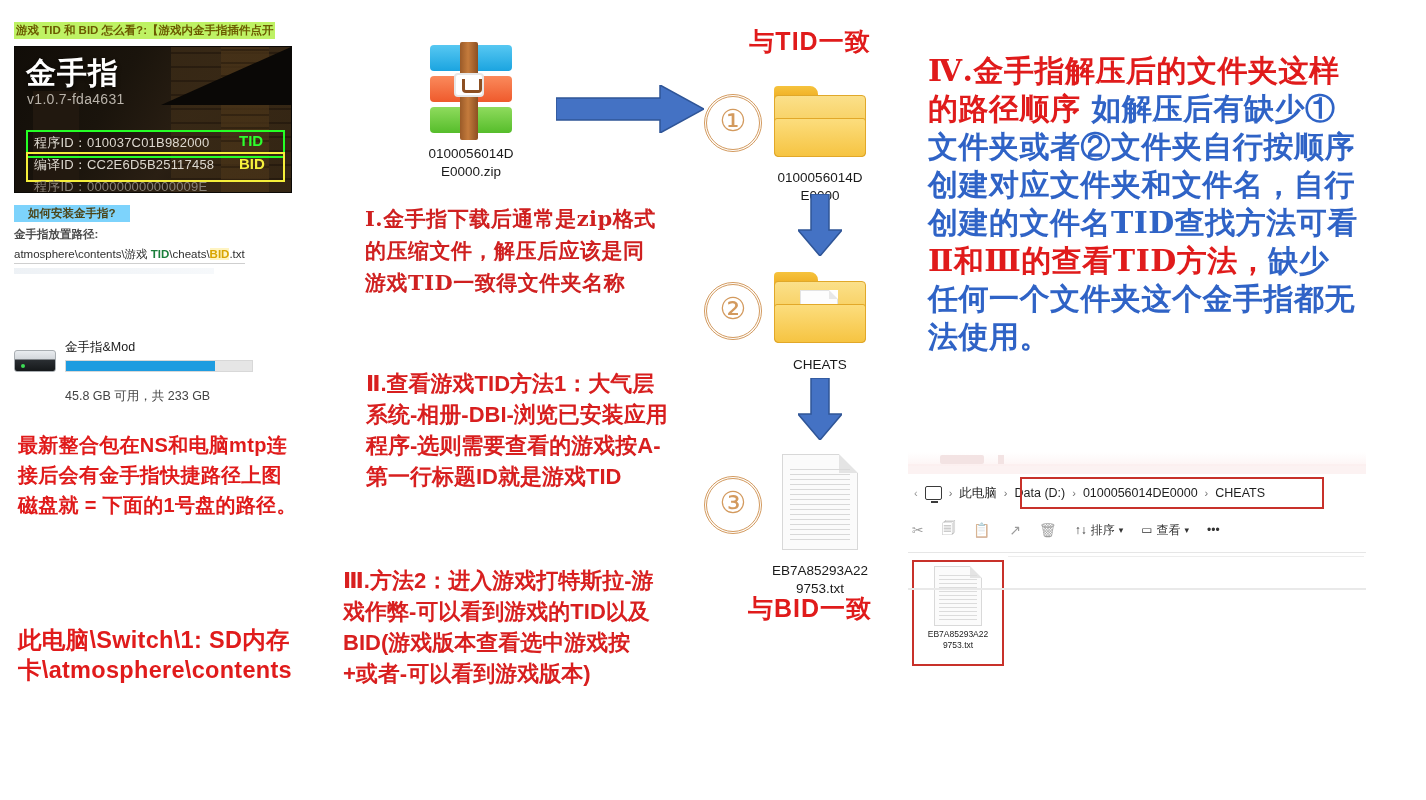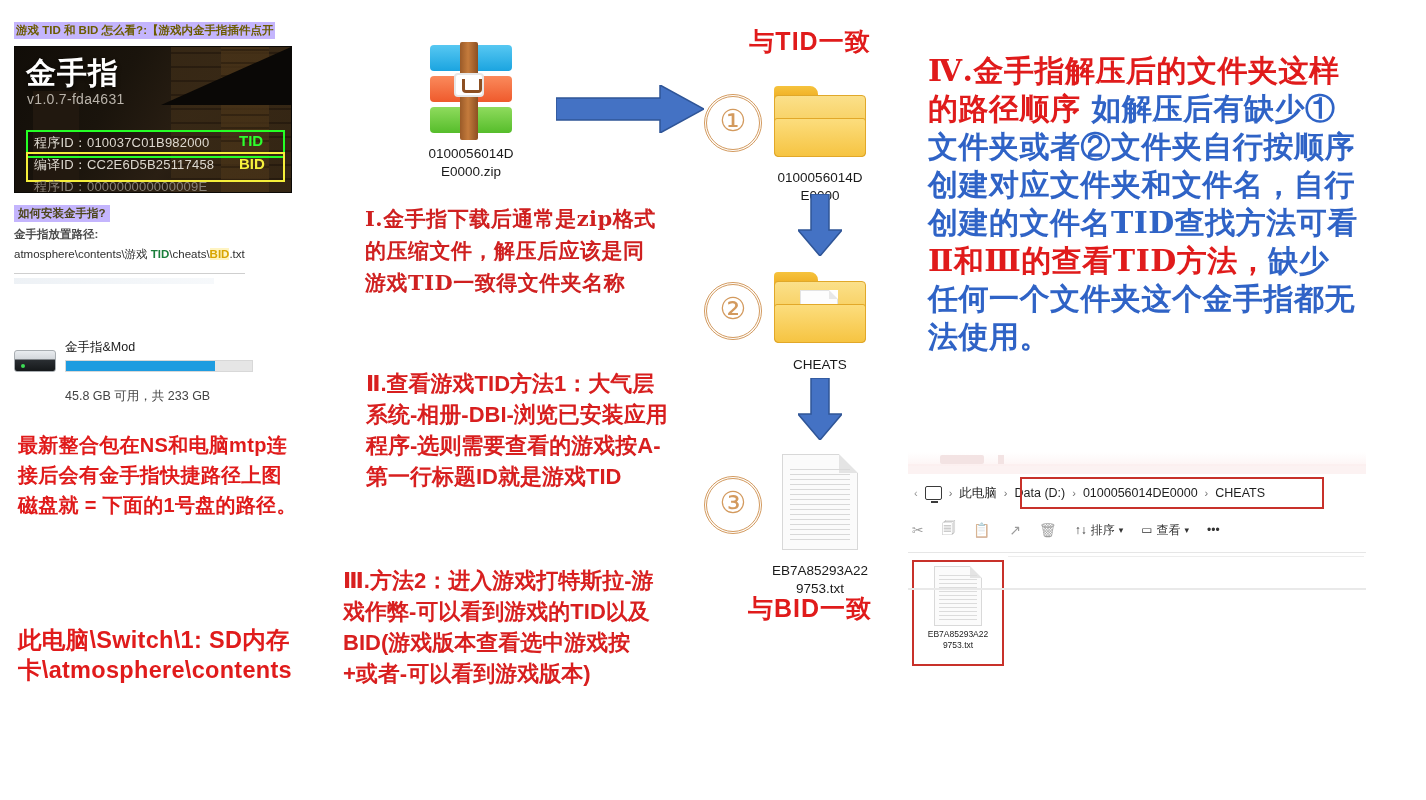--- a/index.html
+++ b/index.html
@@ -11,21 +11,21 @@
     position:relative;
   }
   .stage{position:relative;width:1426px;height:800px;}
   .abs{position:absolute;}
 
   
   #left-col{left:14px;top:22px;width:300px;}
 
   .hl-title{
     display:inline-block;
-    background:#c4b5fd;
+    background:#bef264;
     color:#6b5b00;
     font-weight:bold;
     font-size:11.5px;
     line-height:15px;
     padding:1px 2px;
     white-space:nowrap;
     overflow:hidden;
     max-width:288px;
     letter-spacing:0px;
   }
@@ -53,25 +53,25 @@
   .cs-box-green{position:absolute;left:11px;top:83px;width:255px;height:24px;border:2px solid #25ff25;}
   .cs-box-yellow{position:absolute;left:11px;top:105px;width:255px;height:26px;border:2px solid #f5ef3a;}
   .cs-row{position:absolute;color:#ddd8cf;font-size:13px;white-space:nowrap;letter-spacing:.2px;}
   .cs-row.r1{left:19px;top:87px;}
   .cs-row.r2{left:19px;top:109px;}
   .cs-row.r3{left:19px;top:131px;color:#8a8379;}
   .cs-tag{position:absolute;font-size:15px;font-weight:bold;}
   .cs-tag.tid{left:224px;top:85px;color:#2dff2d;}
   .cs-tag.bid{left:224px;top:108px;color:#f7f13d;}
 
-  .sub-hl{display:inline-block;background:#c4b5fd;color:#4b4418;font-weight:bold;font-size:11.5px;
-     padding:1px 4px;margin-top:12px;}
+  .sub-hl{display:inline-block;background:#7dd3fc;color:#4b4418;font-weight:bold;font-size:11.5px;
+     padding:1px 14px;margin-top:12px;}
   .path-label{color:#4b4b4b;font-size:11.5px;font-weight:bold;margin-top:5px;}
   .path-line{font-size:11.5px;margin-top:5px;color:#2f2f2f;border-bottom:1px solid #cfcfcf;
-     display:inline-block;padding-bottom:11px;}
+     display:inline-block;padding-bottom:1px;}
   .path-line .tid-w{color:#1b7f3b;font-weight:bold;}
   .path-line .bid-w{color:#d8a400;font-weight:bold;background:#fff4c2;}
   .ghost-line{height:6px;width:200px;background:linear-gradient(90deg,#e9eef3,#f4f7fa);margin-top:4px;opacity:.8;}
 
   
   #drive-widget{left:14px;top:336px;width:300px;}
   .drive-row{display:flex;align-items:flex-start;gap:9px;}
   .drive-icon{width:42px;height:26px;margin-top:14px;position:relative;}
   .drive-icon .body{position:absolute;left:0;top:0;width:42px;height:22px;border-radius:3px;
      background:linear-gradient(180deg,#e9ecef 0%,#d2d6da 42%,#2b2f33 43%,#15181a 100%);

